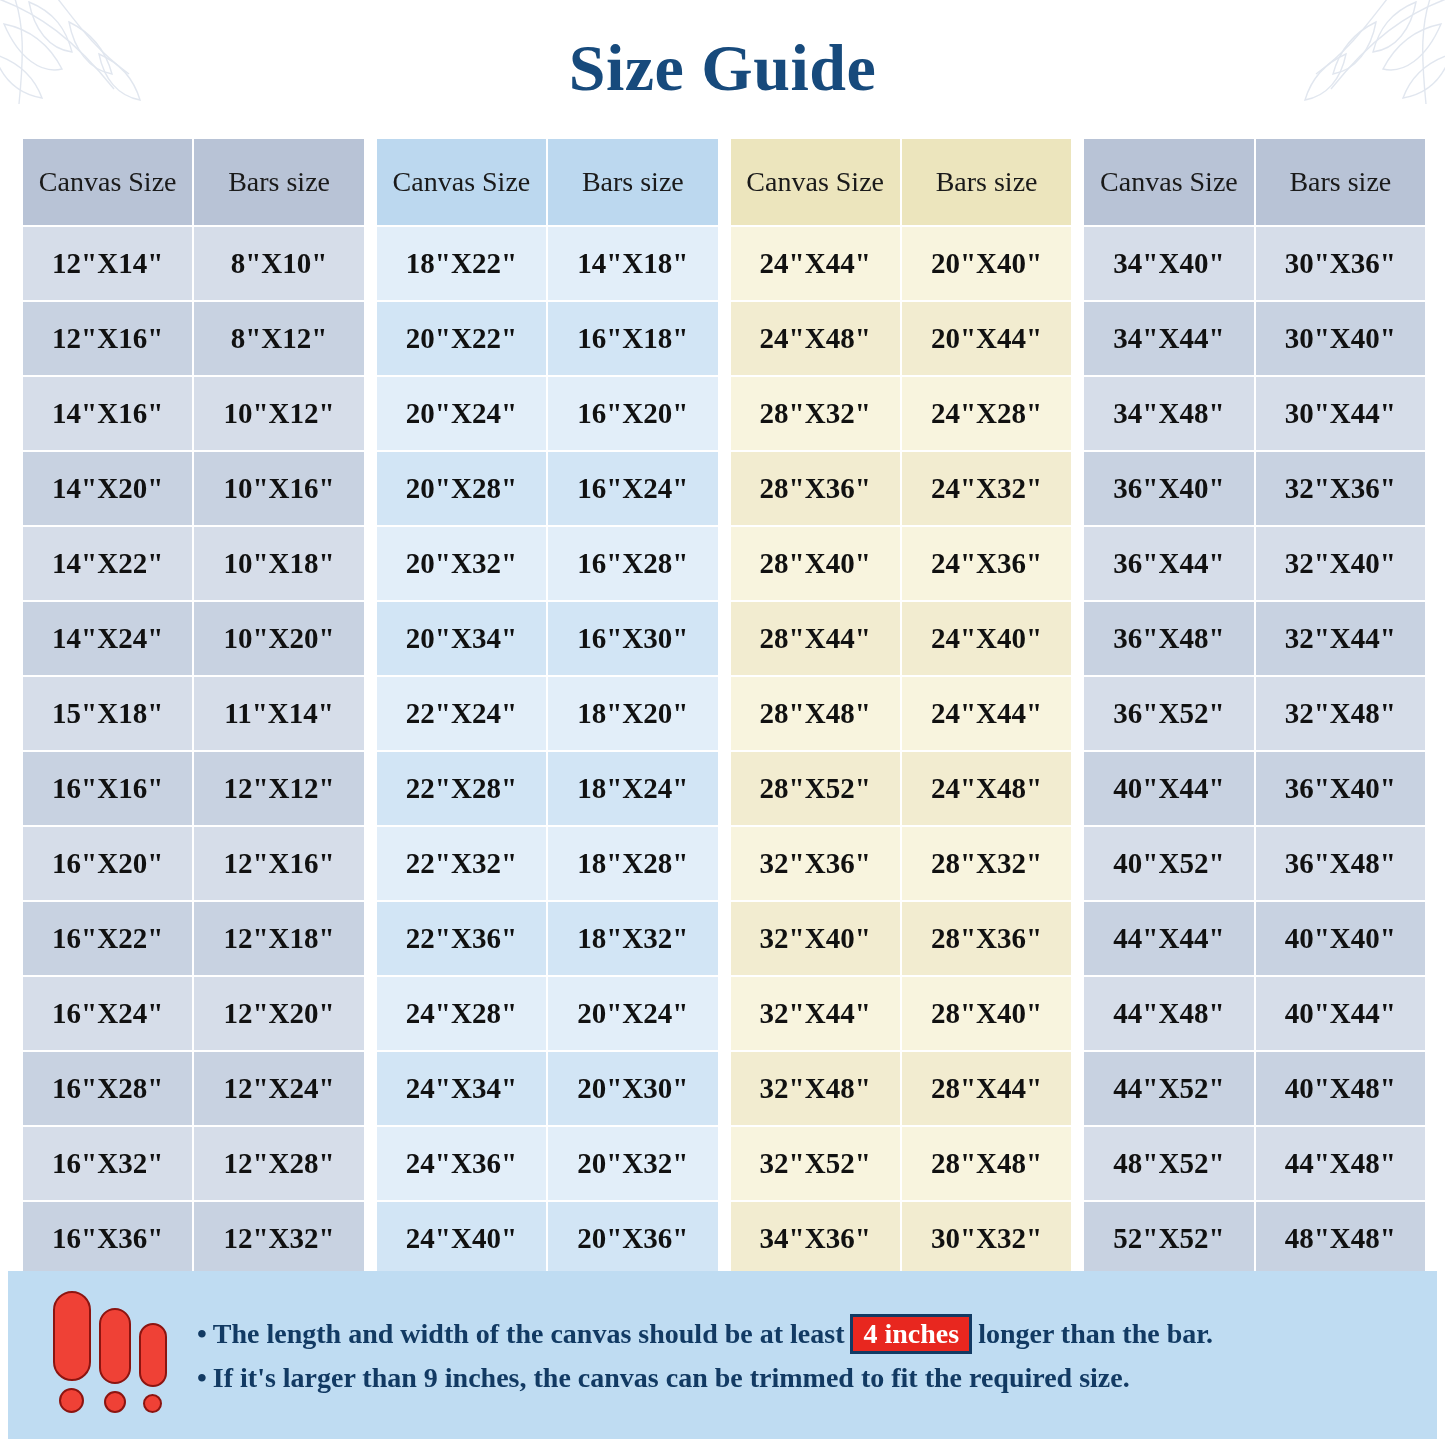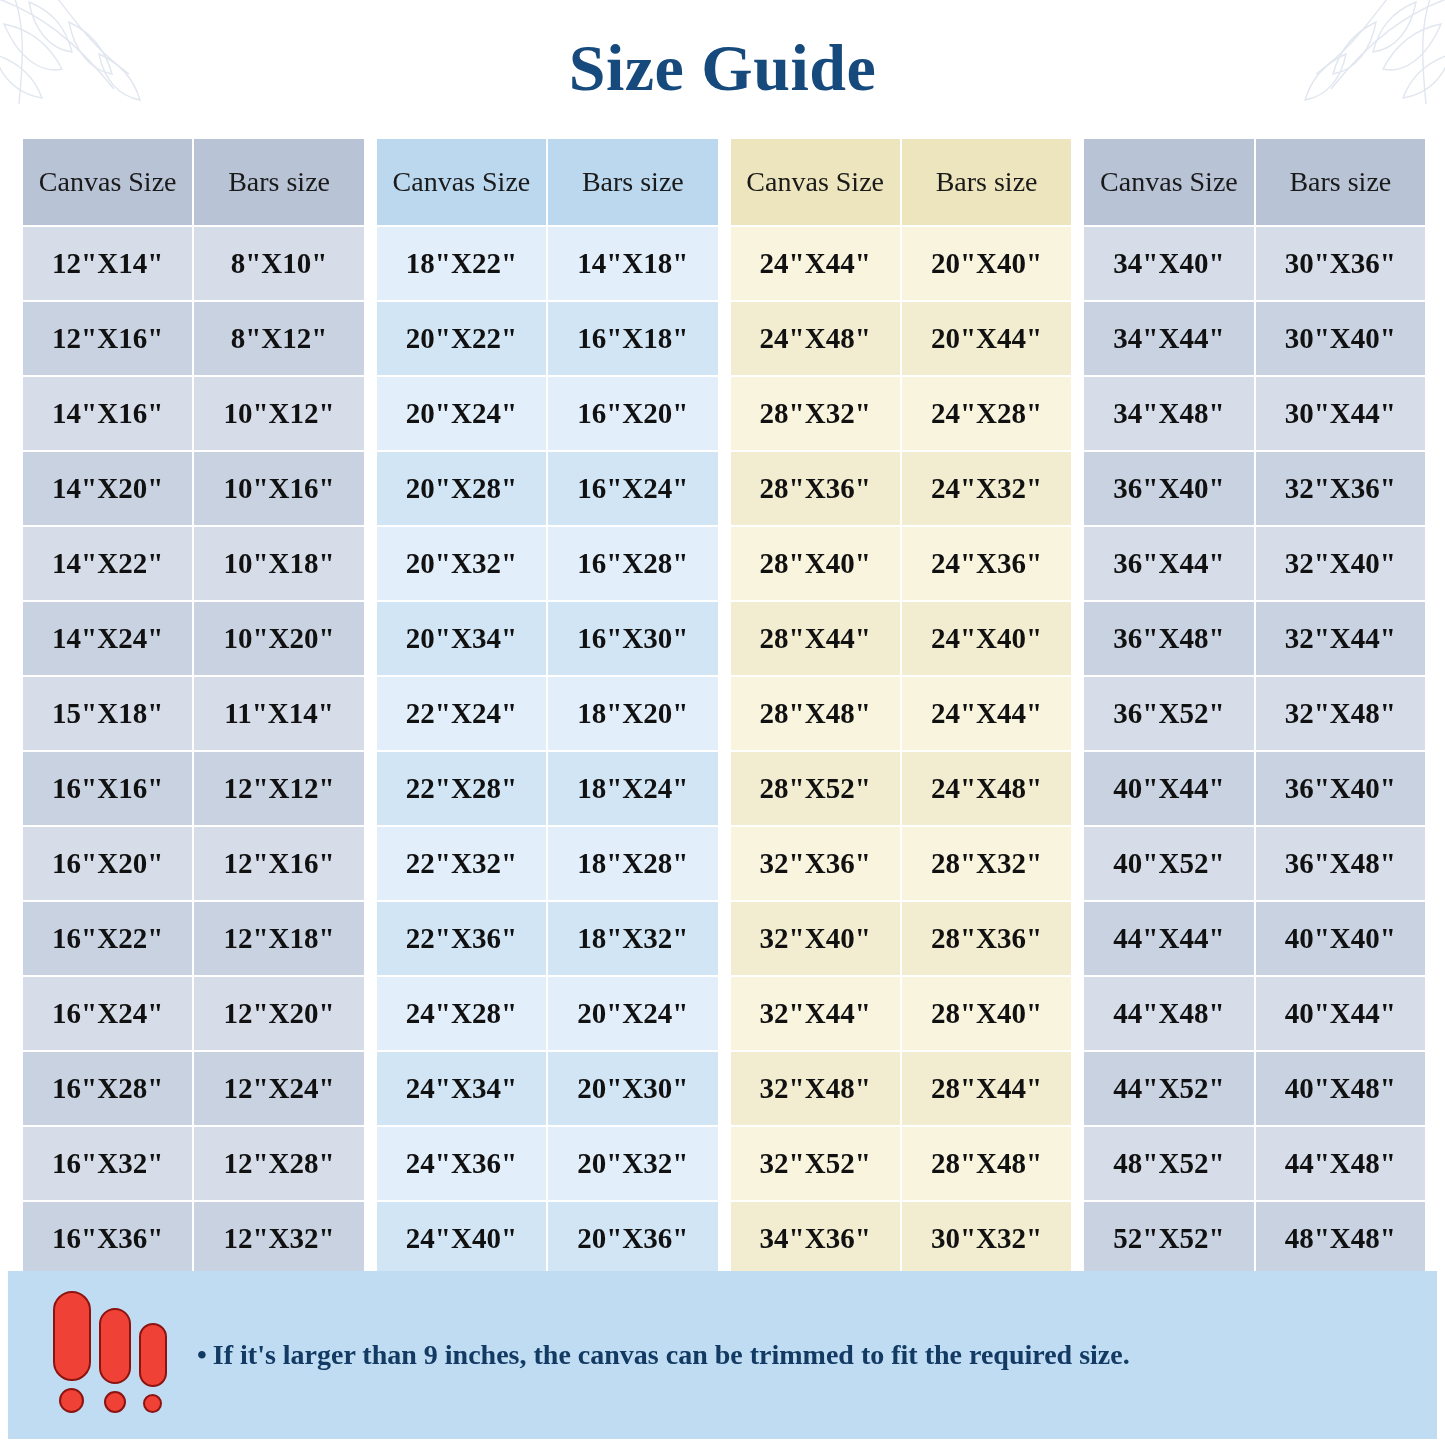--- a/index.html
+++ b/index.html
@@ -462,16 +462,19 @@
       <div class="bar"></div>
         <div class="dot"></div>
     </div>
     <div class="excl small">
       <div class="bar"></div>
         <div class="dot"></div>
     </div>
   </div>
   <div class="notes-text">
     <span class="note-line">
+      <span class="bullet">•</span><span>The length and width of the canvas should be at least</span><span class="highlight">4 inches</span><span>longer than the bar.</span>
+    </span>
+    <span class="note-line">
       <span class="bullet">•</span><span>If it's larger than 9 inches, the canvas can be trimmed to fit the required size.</span>
     </span>
   </div>
 </div>
 
 </body></html>

